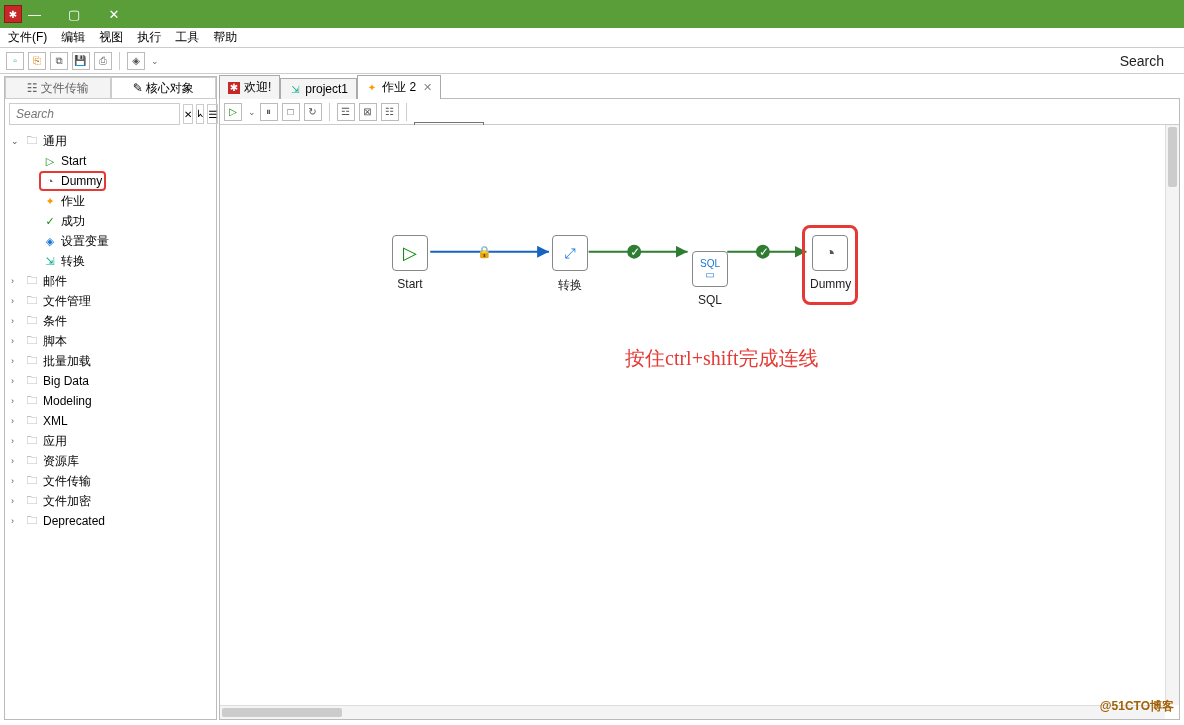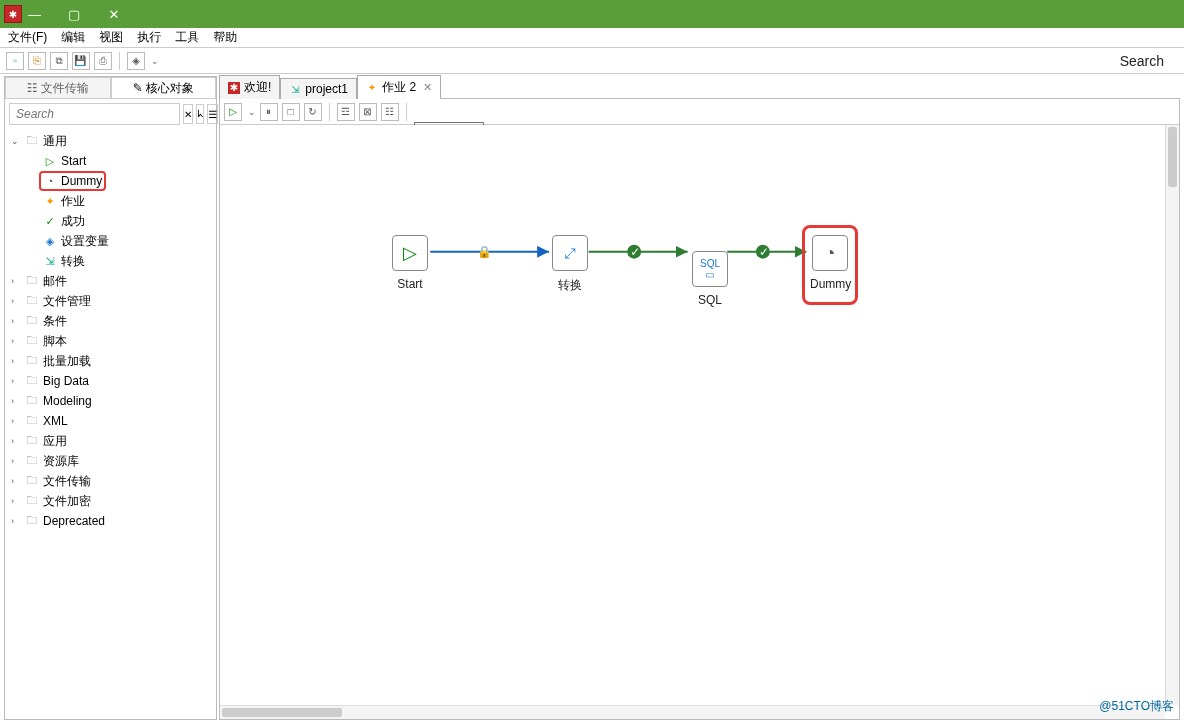--- a/index.html
+++ b/index.html
@@ -46,21 +46,21 @@
 .canvtb{height:26px;display:flex;align-items:center;padding:0 4px;gap:4px;border-bottom:1px solid #ccc;}
 .zoom{border:1px solid #737373;padding:2px 18px 2px 20px;position:relative;margin-top:40px;}
 .zoom::after{content:"⌄";position:absolute;right:4px;top:1px;color:#666;}
 .canvas{flex:1;position:relative;background:#fff;overflow:hidden;}
 .node{position:absolute;width:40px;text-align:center;}
 .node .nicon{width:36px;height:36px;border:1px solid #888;border-radius:4px;background:#fff;display:flex;align-items:center;justify-content:center;font-size:18px;margin:0 auto;}
 .node .nlabel{margin-top:6px;font-size:12px;color:#222;}
 .hlbox{position:absolute;border:3px solid #e53935;border-radius:8px;}
 svg.links{position:absolute;left:0;top:0;width:100%;height:100%;pointer-events:none;}
 .annot{position:absolute;color:#e53935;font-size:20px;font-family:"Microsoft YaHei";}
-.watermark{position:absolute;right:10px;bottom:10px;color:#0369a1;font-size:12px;}
+.watermark{position:absolute;right:10px;bottom:10px;color:#a16207;font-size:12px;font-weight:bold;}
 .scrollbar-v{position:absolute;right:0;top:0;bottom:14px;width:14px;background:#f4f4f4;border-left:1px solid #ddd;}
 .scrollbar-h{position:absolute;left:0;right:14px;bottom:0;height:14px;background:#f4f4f4;border-top:1px solid #ddd;}
 .sb-thumb-v{position:absolute;left:2px;right:2px;top:2px;height:60px;background:#ccc;border-radius:2px;}
 .sb-thumb-h{position:absolute;top:2px;bottom:2px;left:2px;width:120px;background:#ccc;border-radius:2px;}
 </style>
 </head>
 <body>
 
 <div class="titlebar">
   <div class="appicon">✱</div>
@@ -273,20 +273,21 @@
         </div>
         <div class="node" style="left:470px;top:126px">
           <div class="nicon" style="color:#1976d2;font-size:10px">SQL<br>▭</div>
           <div class="nlabel">SQL</div>
         </div>
         <div class="hlbox" style="left:582px;top:100px;width:56px;height:80px"></div>
         <div class="node" style="left:590px;top:110px">
           <div class="nicon" style="color:#555">◔</div>
           <div class="nlabel">Dummy</div>
         </div>
+        <div class="annot" style="left:405px;top:220px">按住ctrl+shift完成连线</div>
         <div class="scrollbar-v">
             <div class="sb-thumb-v"></div>
           </div>
         <div class="scrollbar-h">
             <div class="sb-thumb-h"></div>
           </div>
       </div>
     </div>
   </div>
 </div>

